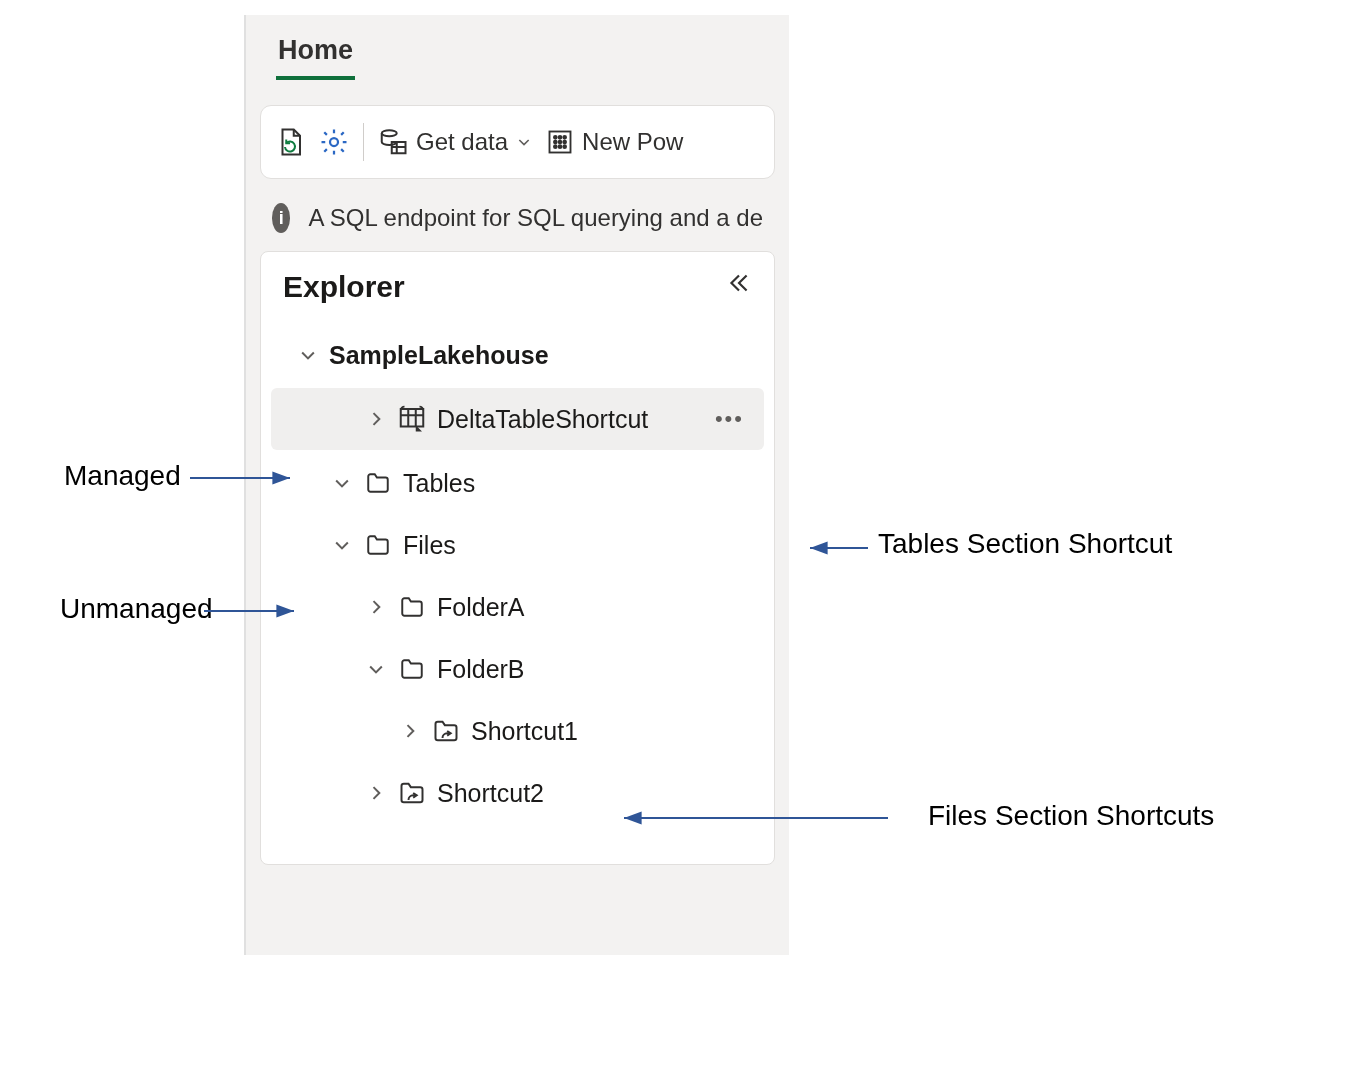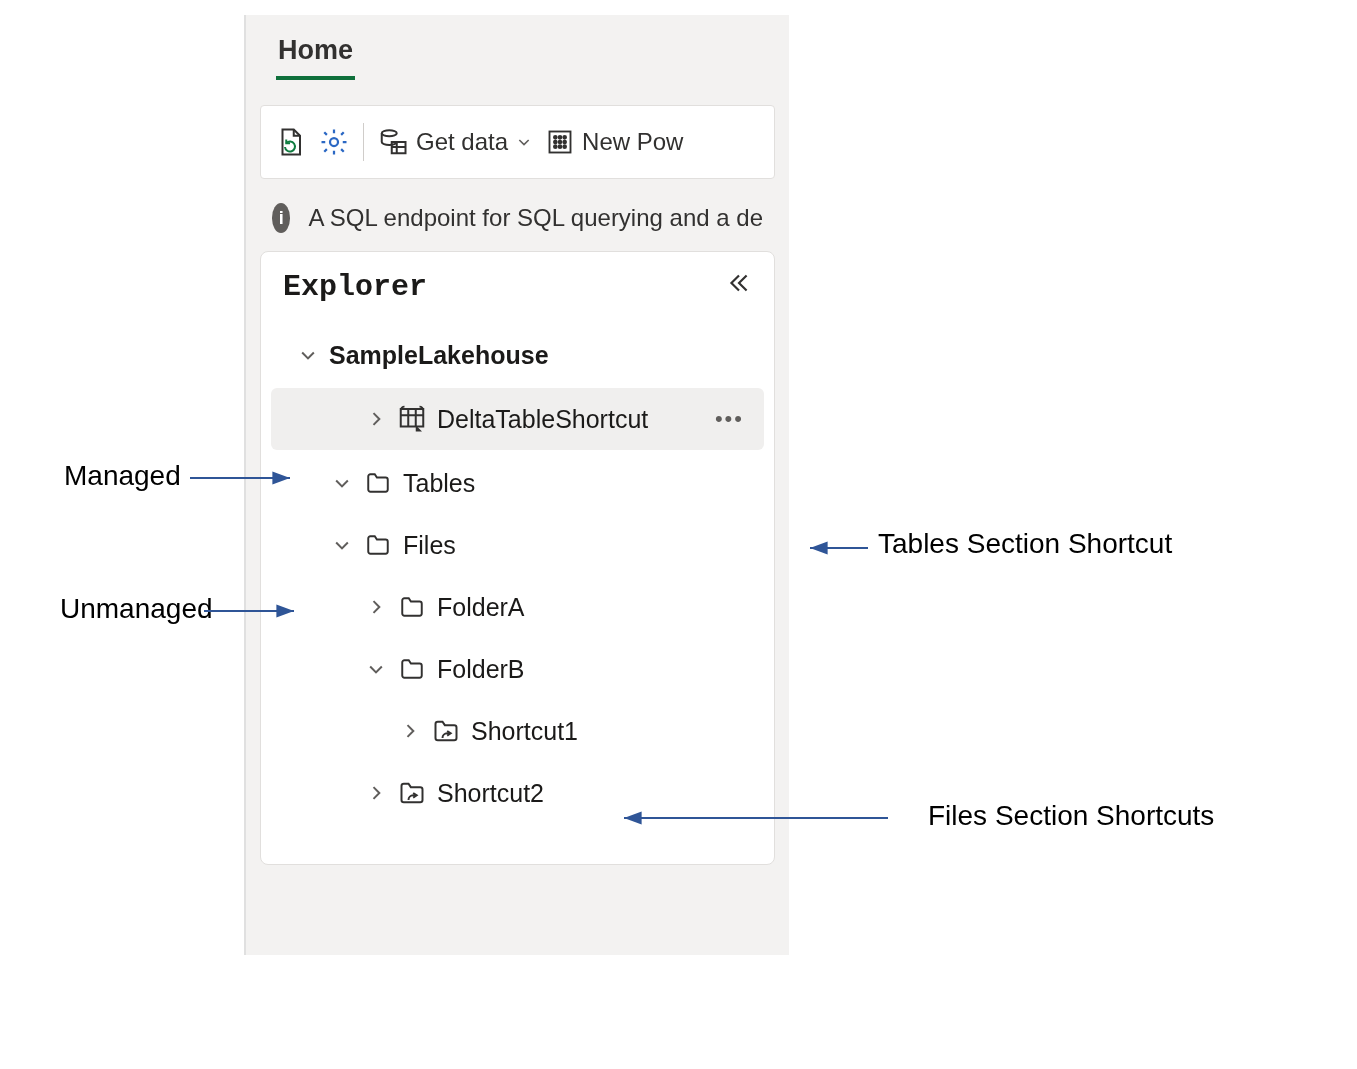--- a/index.html
+++ b/index.html
@@ -39,21 +39,21 @@
     border-bottom: 4px solid transparent;
     cursor: pointer;
   }
   .tab.active { border-bottom-color: #0f703b; }
 
   
   .ribbon {
     margin: 10px 14px 16px 14px;
     background: #ffffff;
     border: 1px solid #e1dfdd;
-    border-radius: 4px;
+    border-radius: 11px;
     display: flex;
     align-items: center;
     padding: 12px 14px;
     gap: 14px;
     height: 74px;
     overflow: hidden;
     white-space: nowrap;
   }
   .ribbon .sep {
     width: 1px; height: 38px;
@@ -86,21 +86,20 @@
   .explorer {
     margin: 0 14px 0 14px;
     background: #ffffff;
     border: 1px solid #e1dfdd;
     border-radius: 8px;
     padding: 14px 0 40px 0;
   }
   .explorer-head {
     display: flex; justify-content: space-between;
     padding: 4px 22px 20px 22px;
-    font-family: Liberation Mono, monospace;
   }
   .explorer-title {
     font-size: 30px; font-weight: 700; color: #1b1a19;
   }
   .collapse-btn {
     font-size: 26px; color: #323130; cursor: pointer;
   }
 
   .tree { font-size: 25px; color: #1b1a19; }
   .tree-row {

